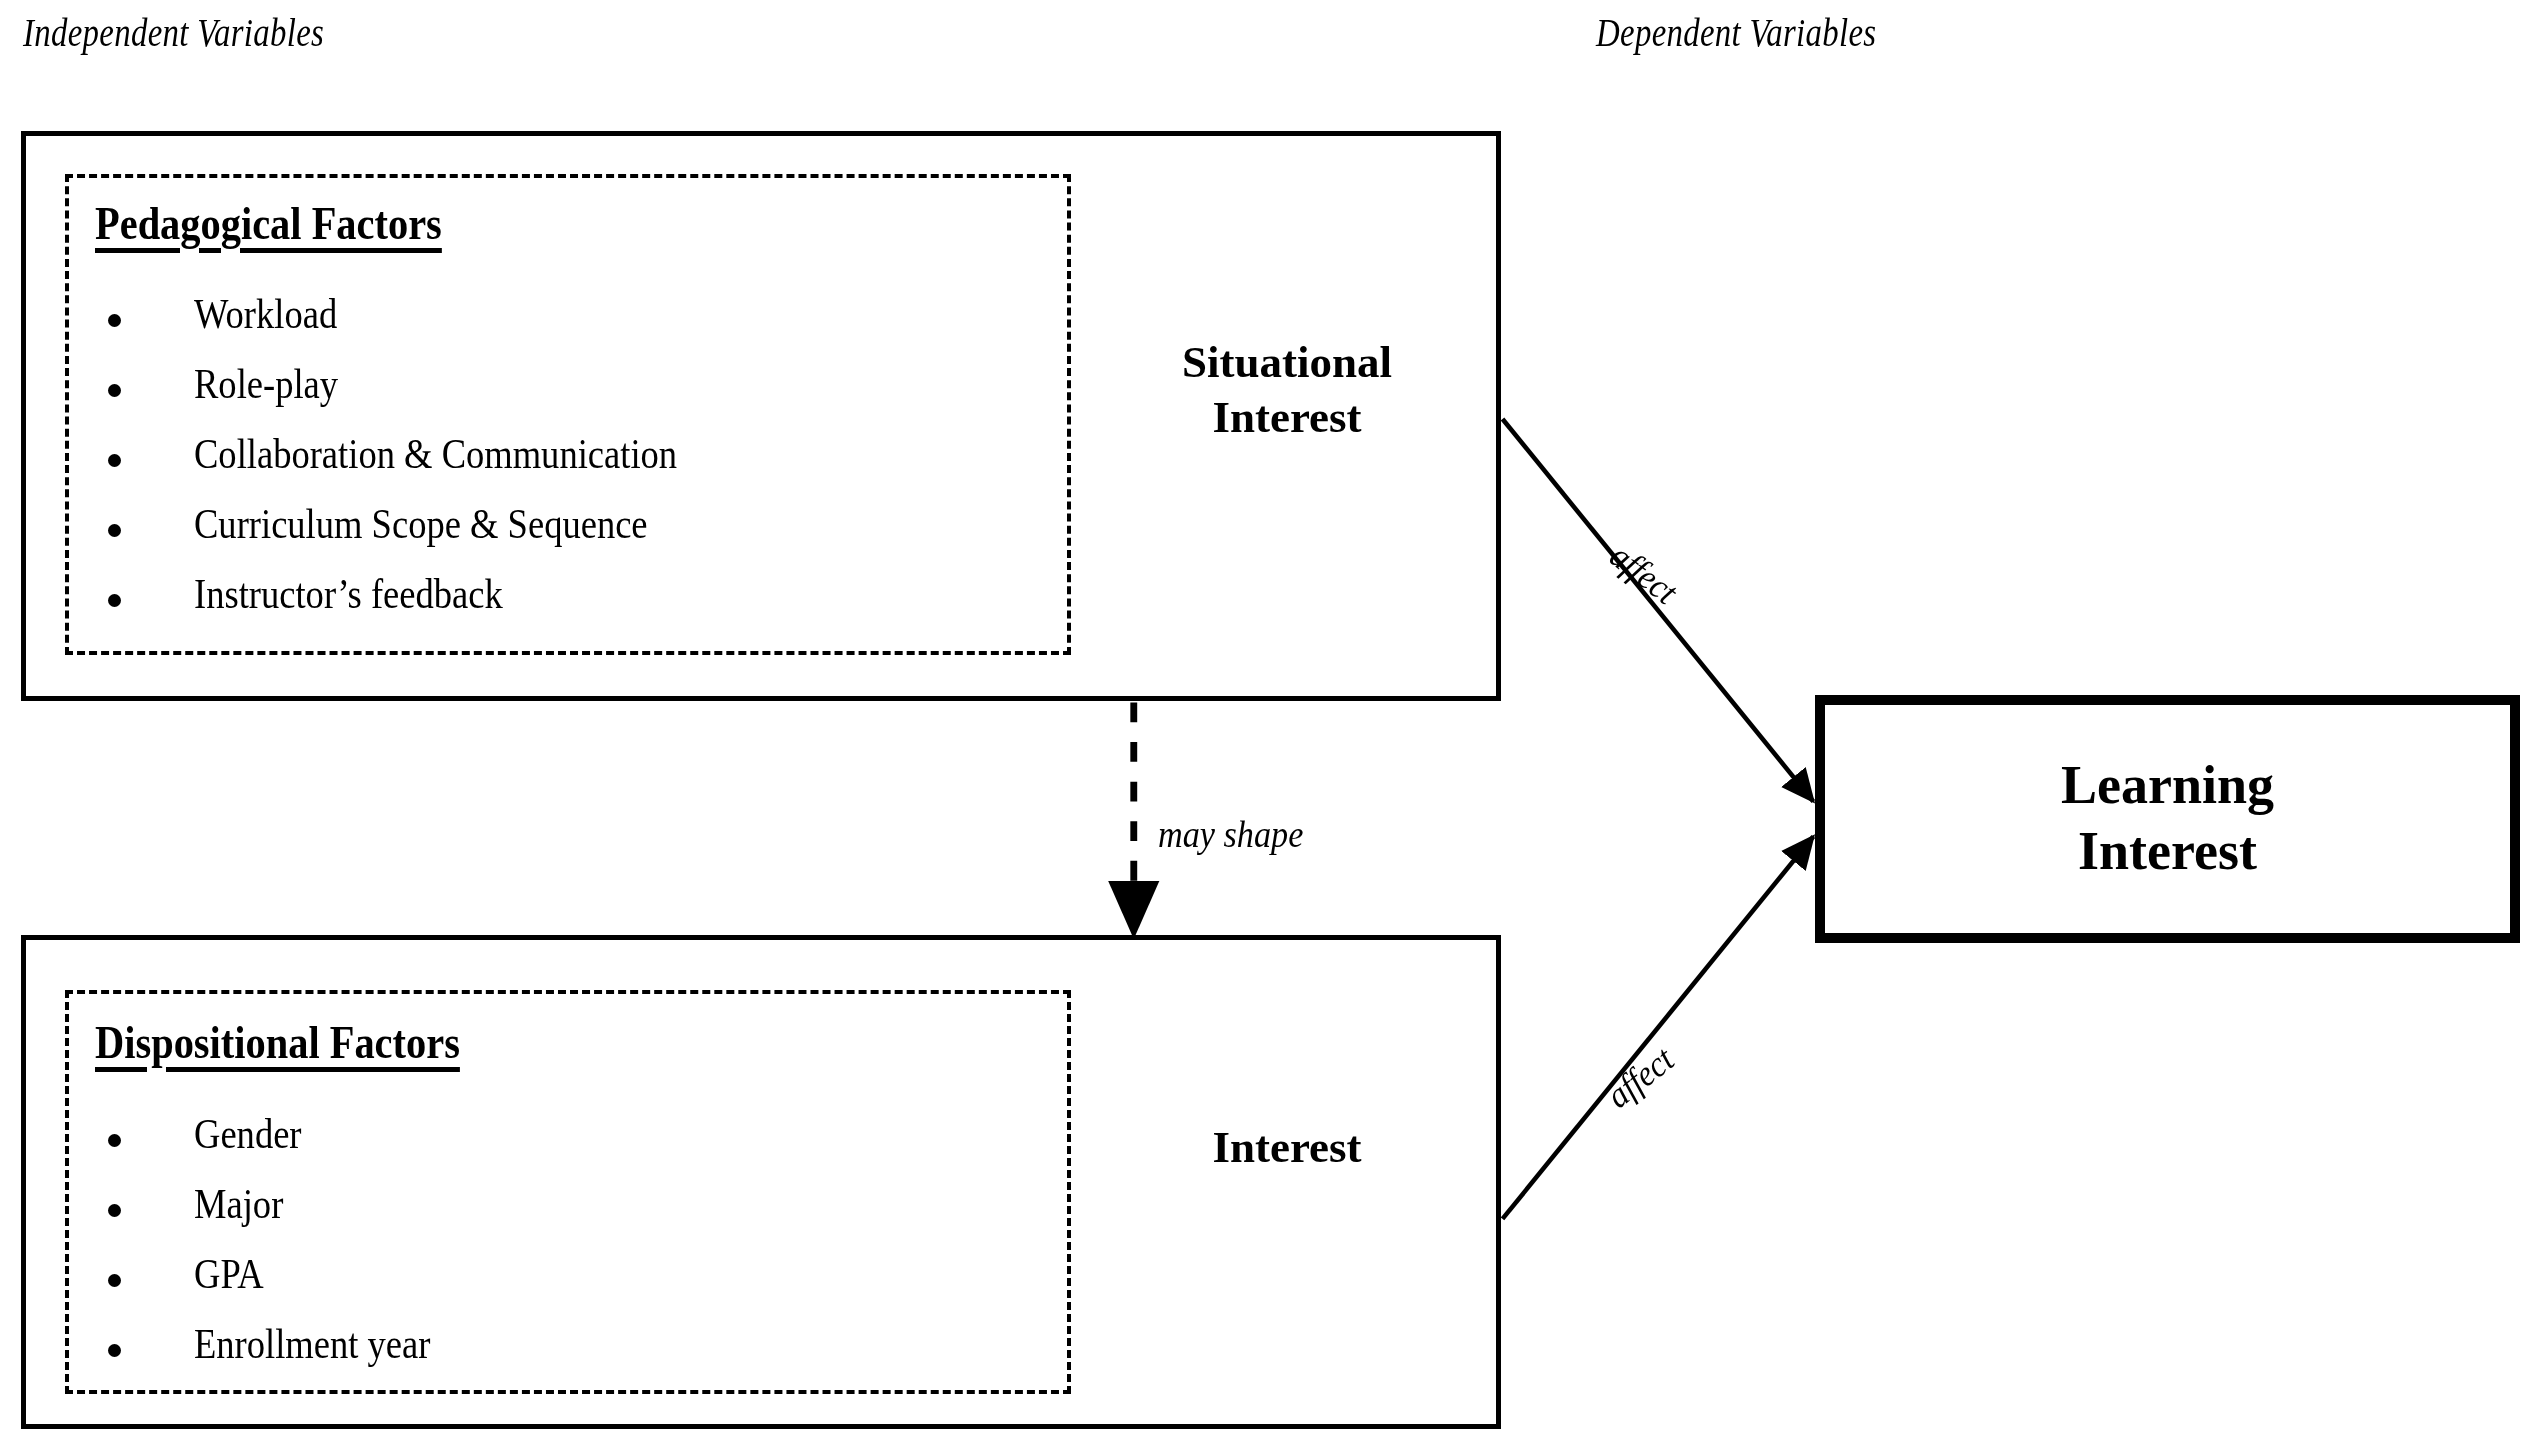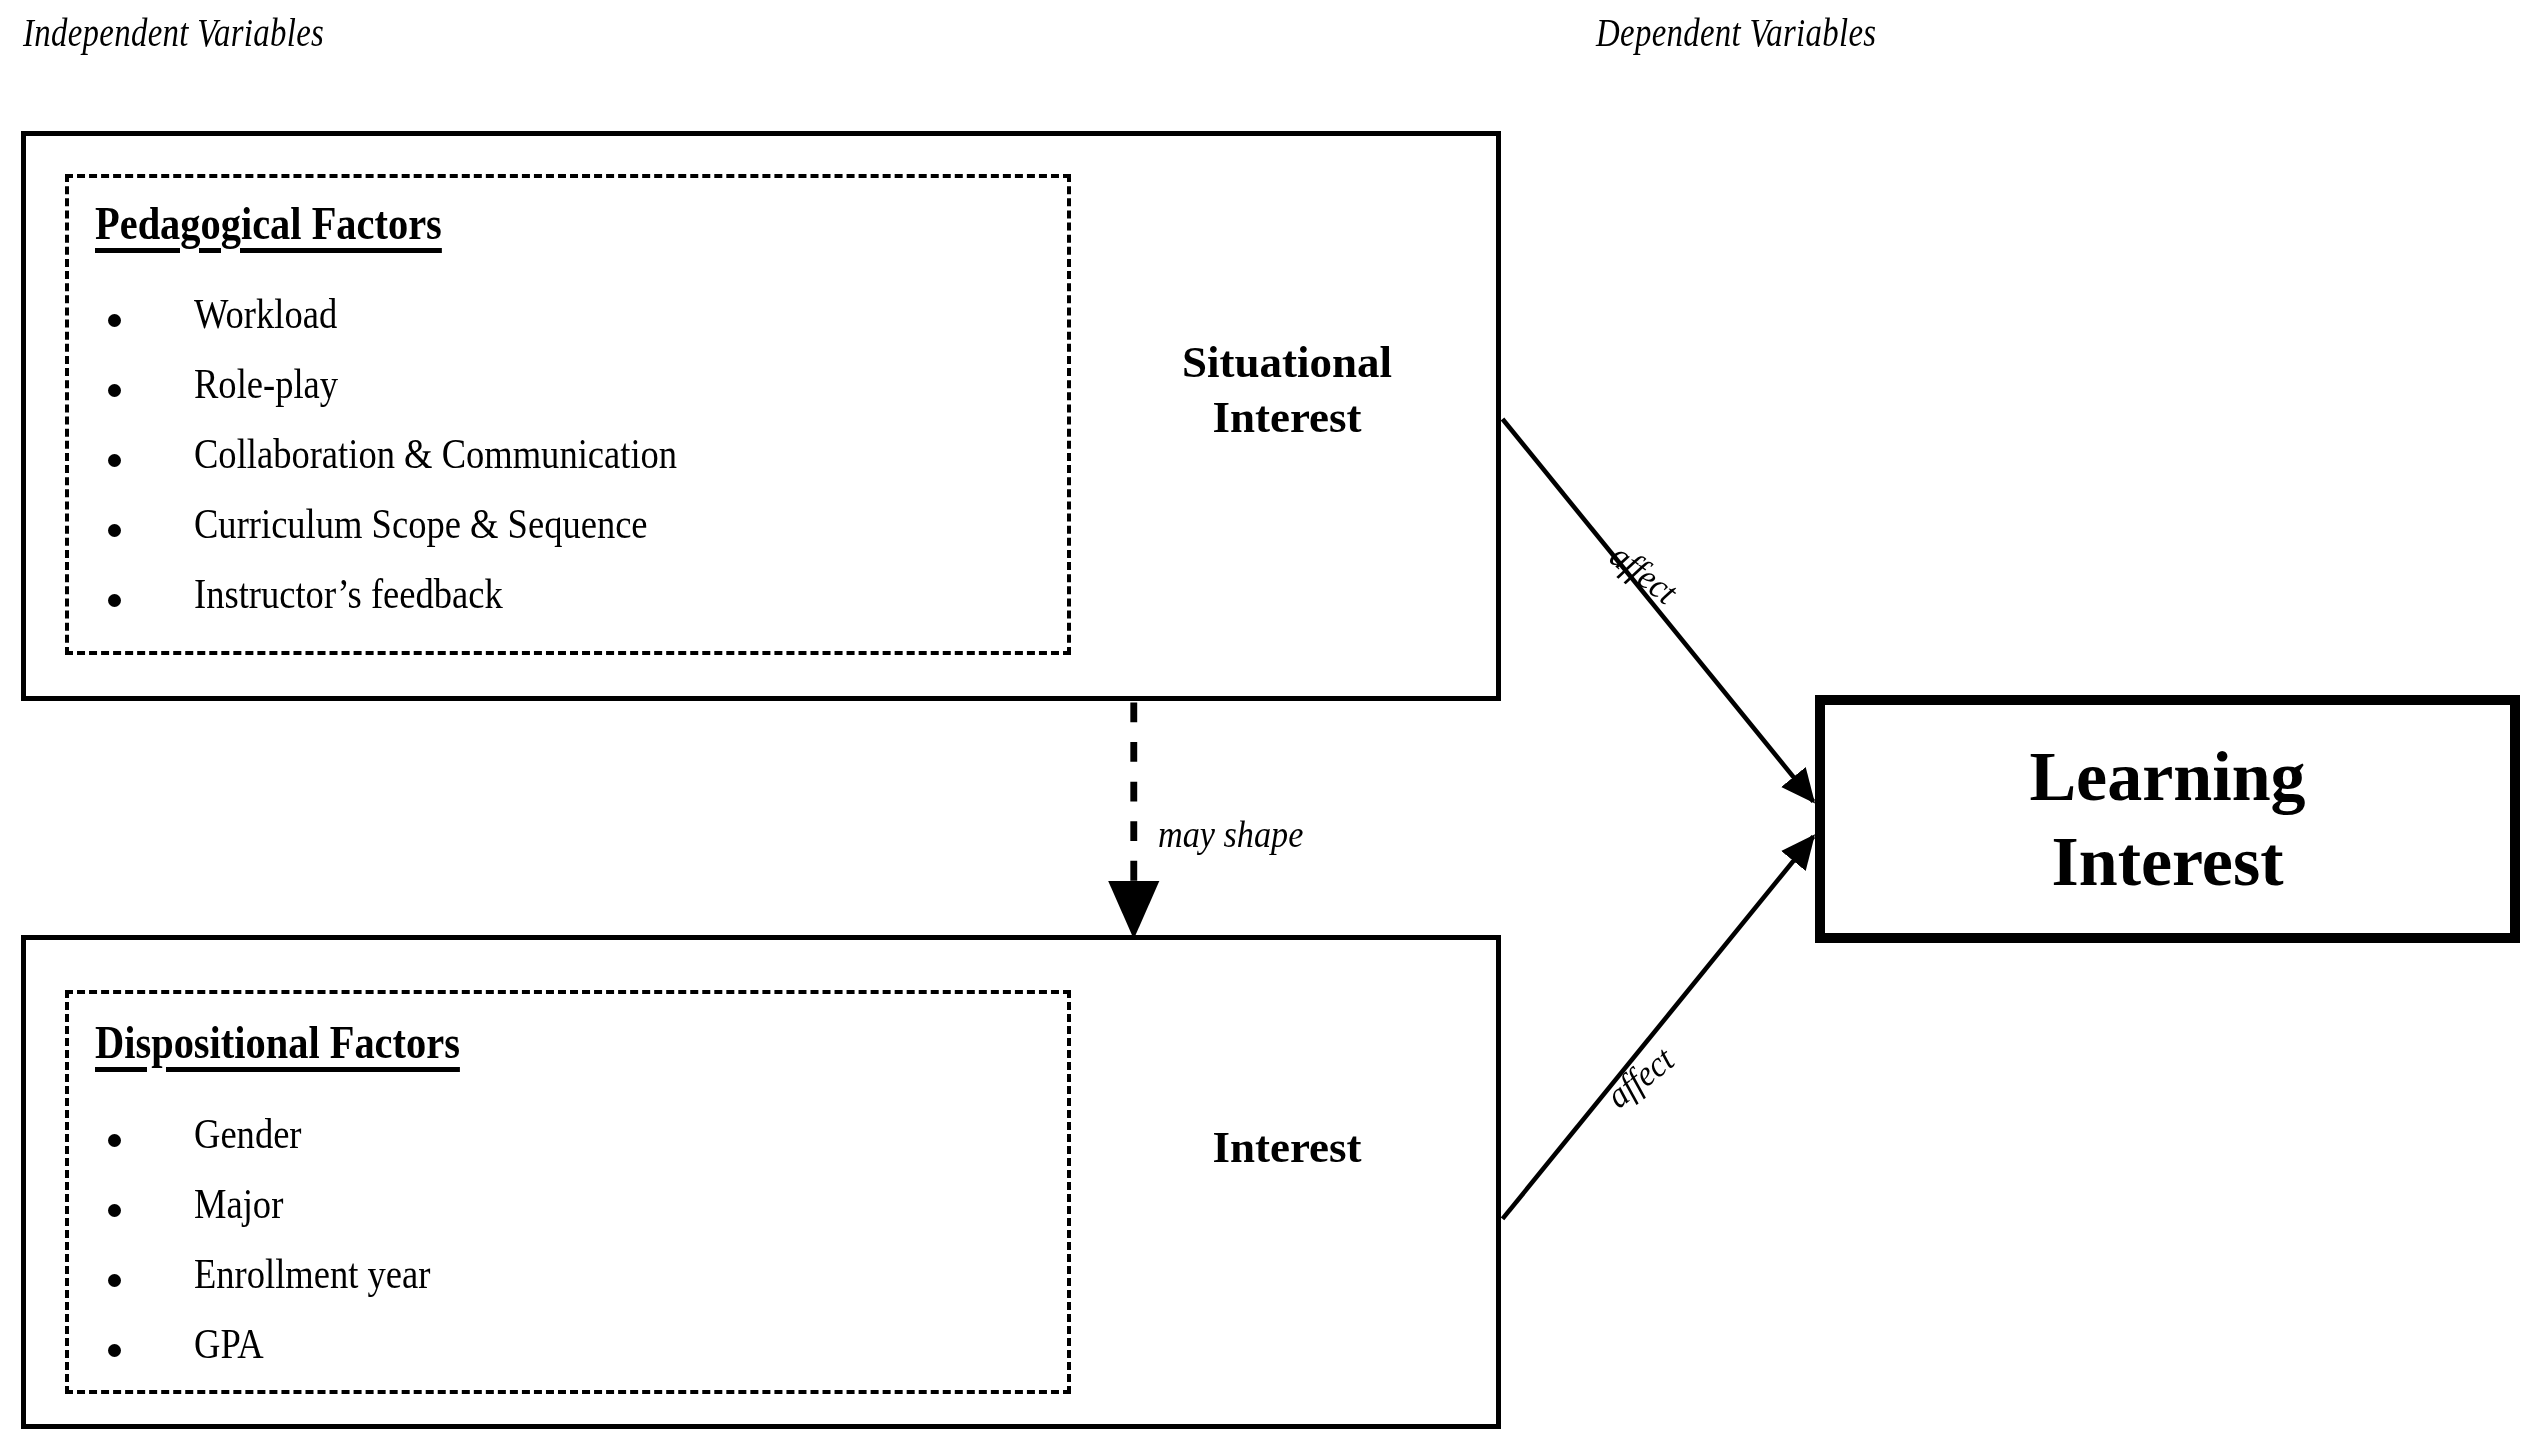--- a/index.html
+++ b/index.html
@@ -124,21 +124,21 @@
     height: 248px;
     border: 10px solid #000000;
     background: #ffffff;
     box-sizing: border-box;
     display: flex;
     align-items: center;
     justify-content: center;
   }
   #label-learning {
     font-weight: bold;
-    font-size: 70px;
+    font-size: 54px;
     line-height: 1.22;
     text-align: center;
   }
 
   
   #connectors {
     position: absolute;
     left: 0;
     top: 0;
     width: 2538px;
@@ -225,25 +225,25 @@
     <li class="bullet-item">
       <span class="bullet-dot"></span>
       <span class="bullet-text">Gender</span>
     </li>
     <li class="bullet-item">
       <span class="bullet-dot"></span>
       <span class="bullet-text">Major</span>
     </li>
     <li class="bullet-item">
       <span class="bullet-dot"></span>
+      <span class="bullet-text">GPA</span>
+    </li>
+    <li class="bullet-item">
+      <span class="bullet-dot"></span>
       <span class="bullet-text">Enrollment year</span>
-    </li>
-    <li class="bullet-item">
-      <span class="bullet-dot"></span>
-      <span class="bullet-text">GPA</span>
     </li>
   </ul>
 
   <div class="interest-label" id="label-individual">
     <div>Interest</div>
   </div>
 
   <div id="box-learning">
     <div id="label-learning">
       <div>Learning</div>

